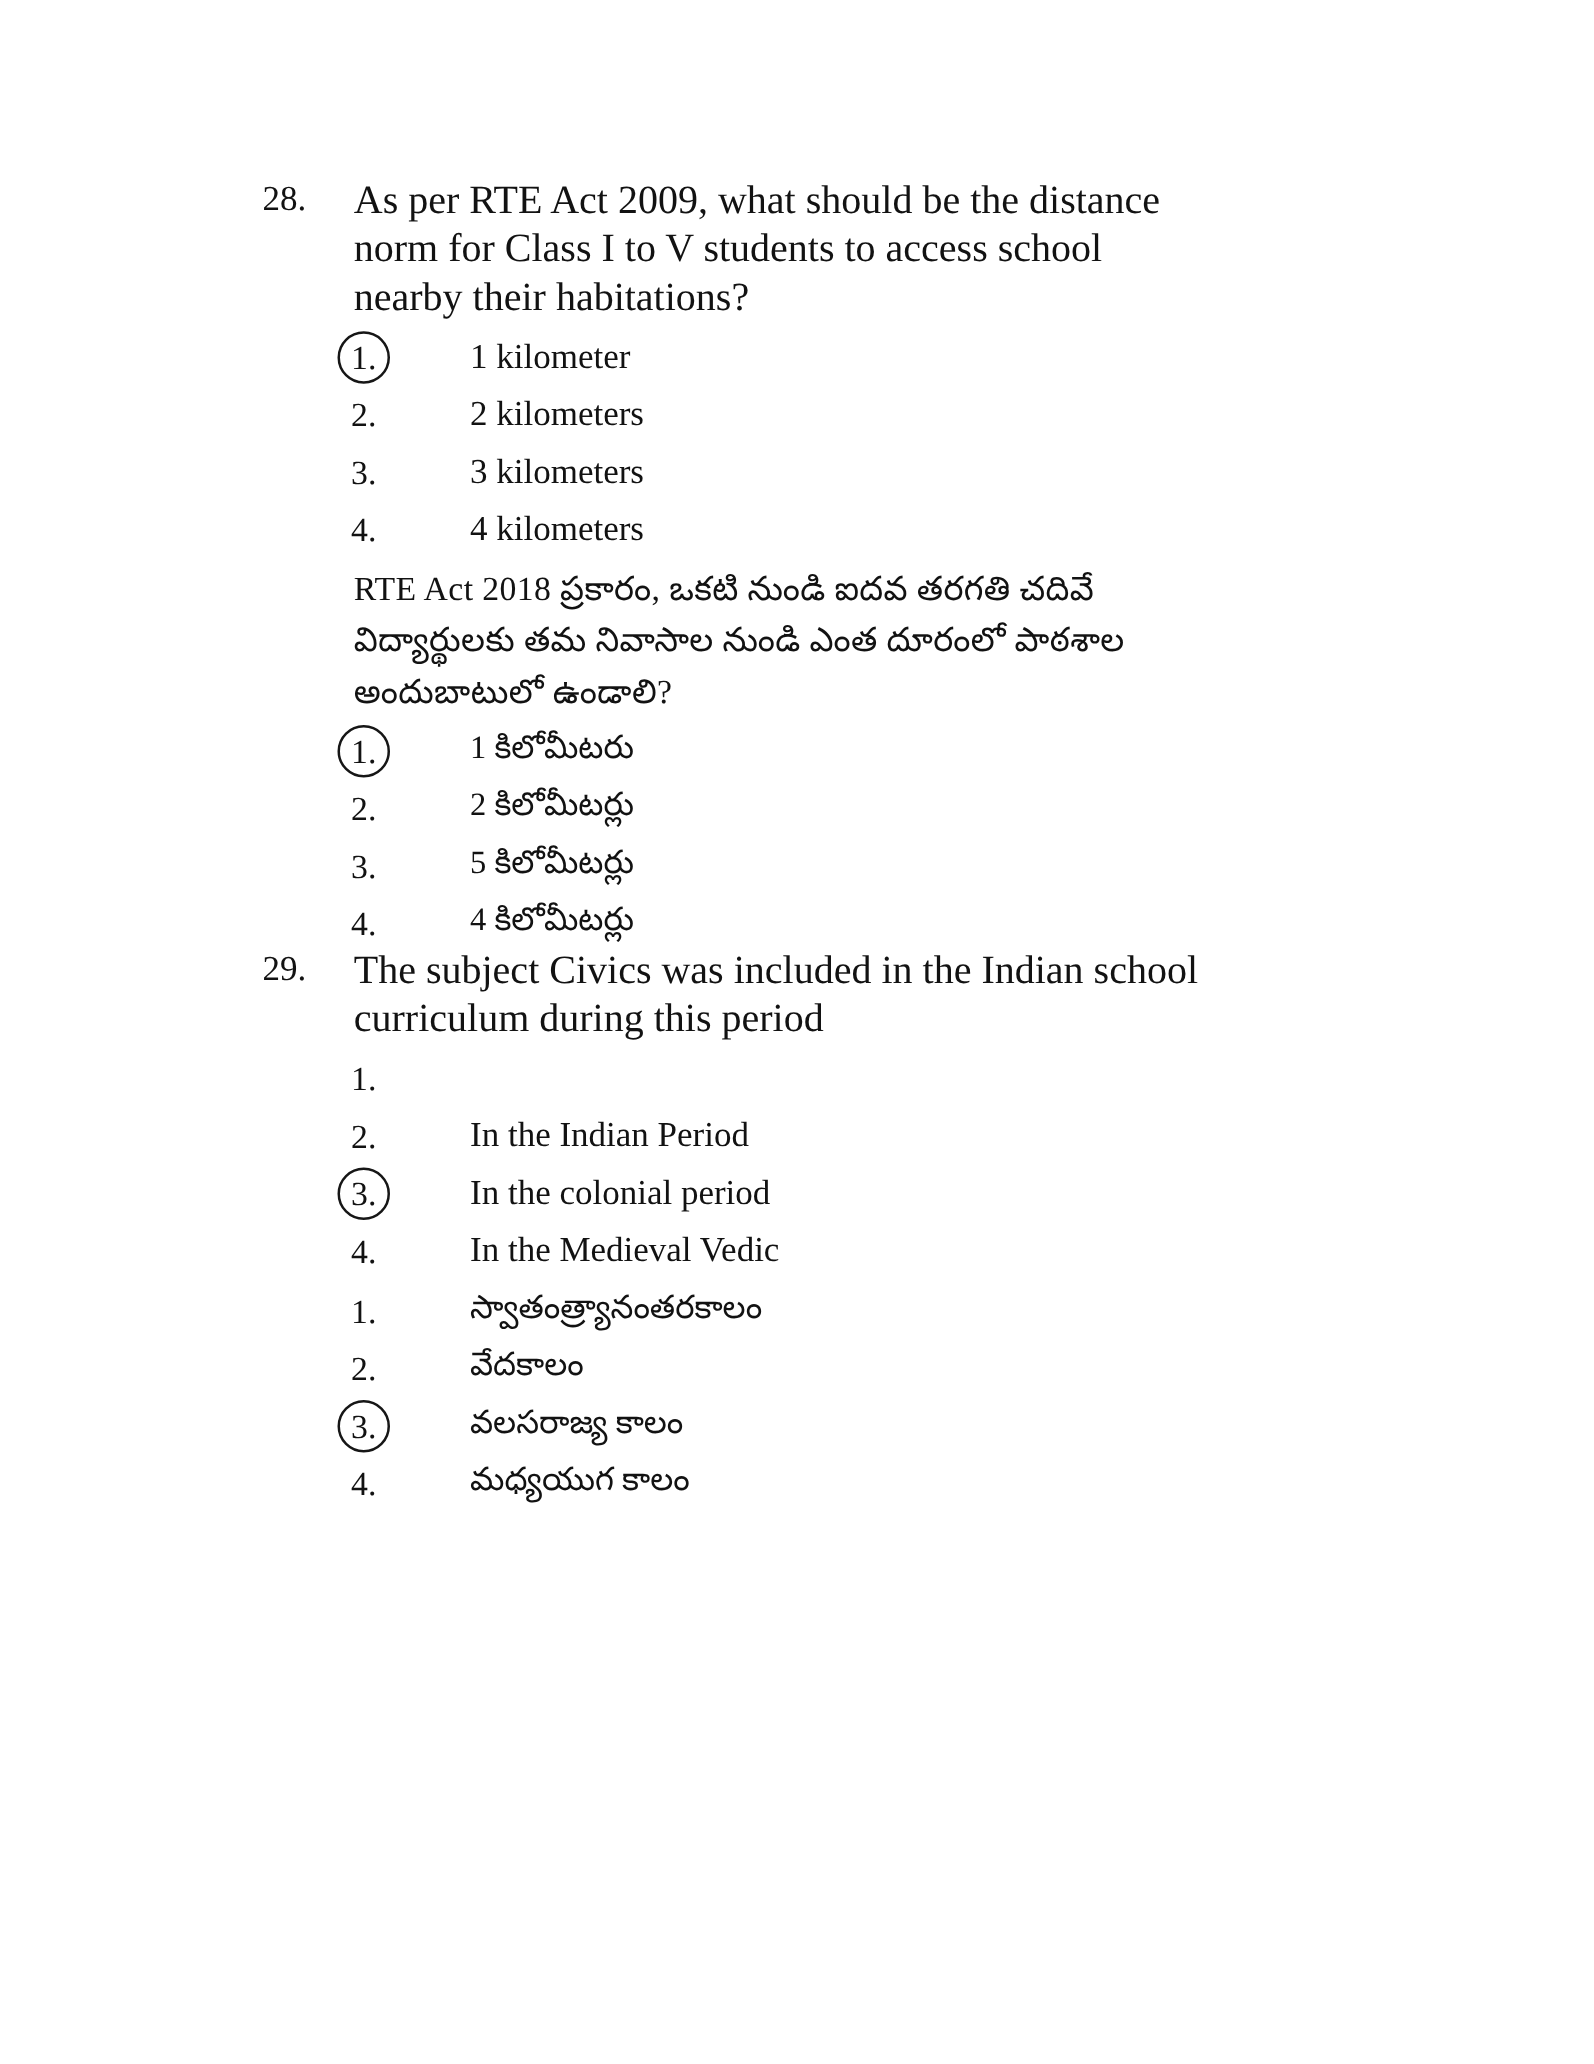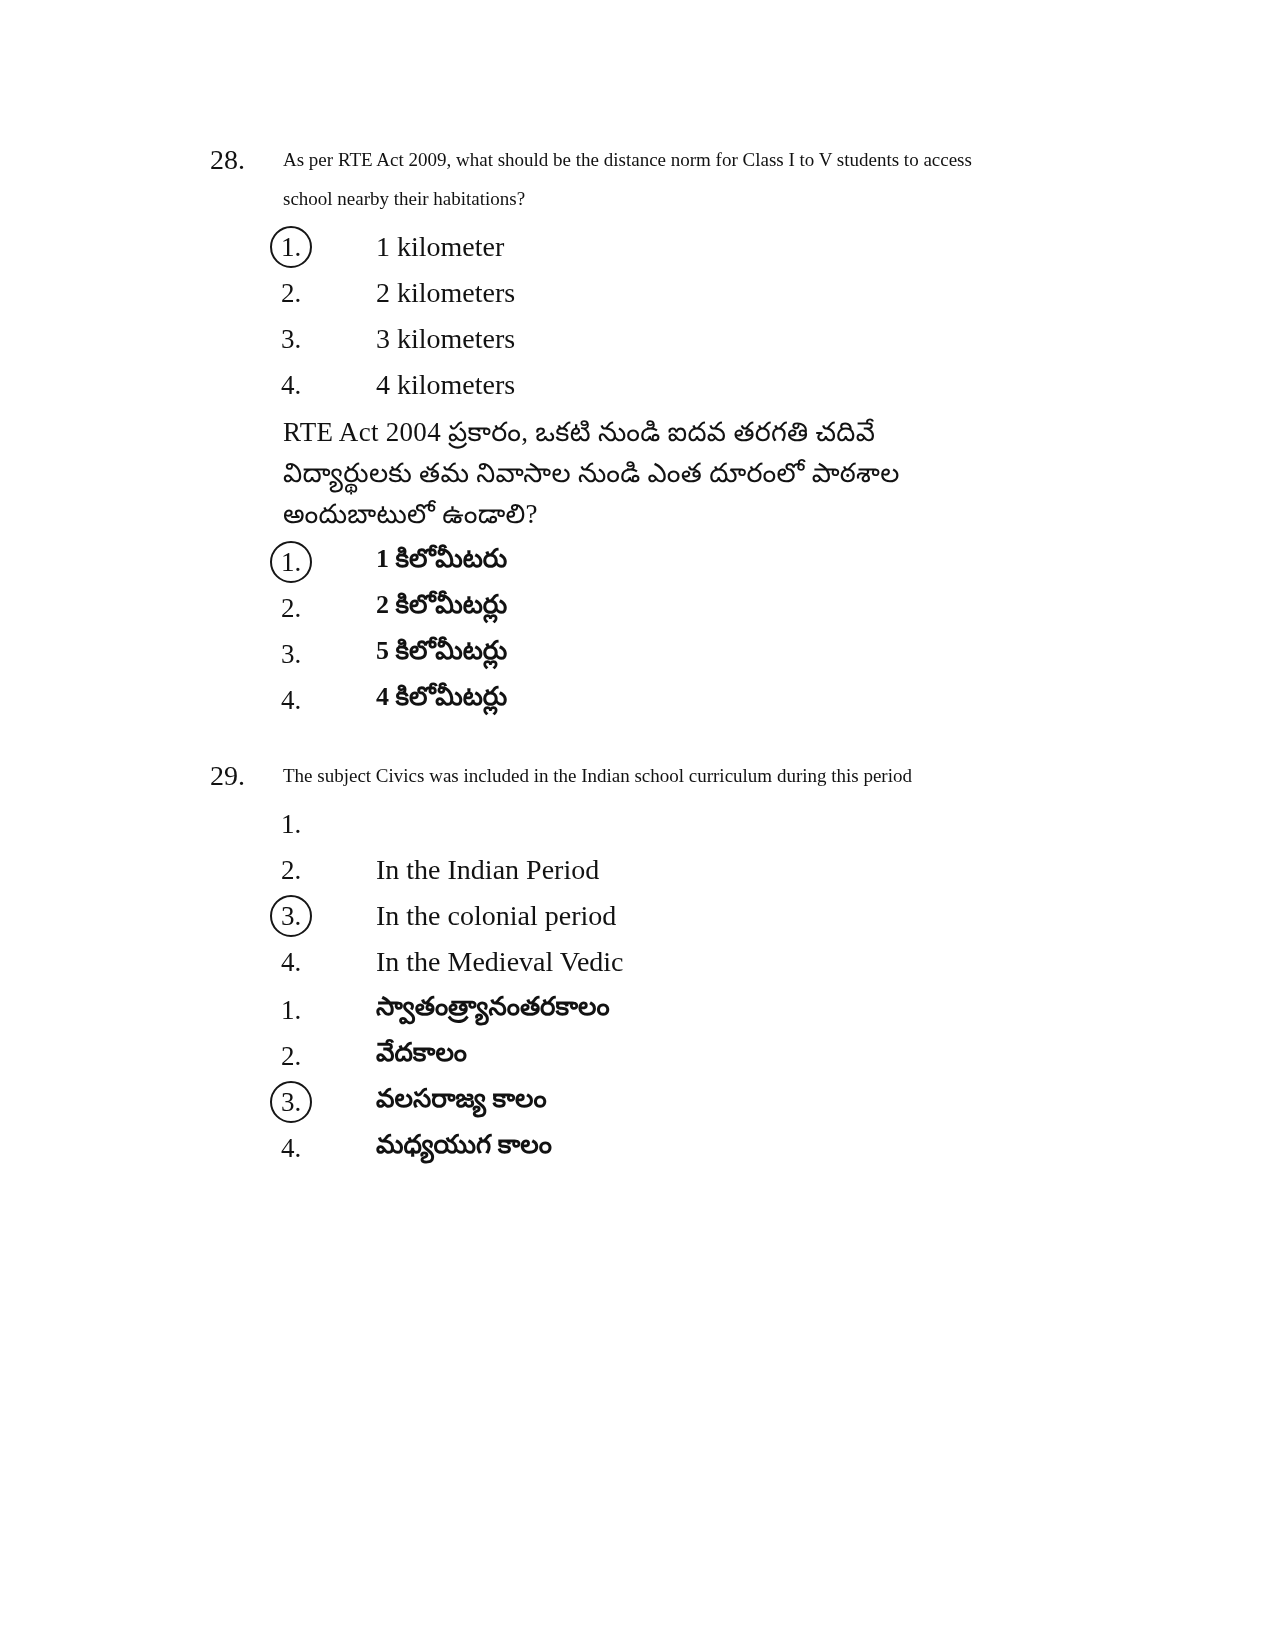--- a/index.html
+++ b/index.html
@@ -28,21 +28,21 @@
 
   .q-head { display: flex; align-items: flex-start; }
   .q-num {
     width: 73px;
     flex: 0 0 73px;
     font-size: 28px;
     line-height: 39px;
   }
   .q-text {
     width: 690px;
-    font-size: 19px;
+    font-size: 32px;
     line-height: 39px;
   }
   .q-text.te { font-size: 27px; line-height: 41px; letter-spacing: 0.3px; }
 
   .opts { margin-top: 8px; margin-left: 60px; }
   .opts.te-opts { margin-top: 6px; }
   .opt {
     display: flex;
     align-items: center;
     height: 42px;
@@ -58,21 +58,21 @@
     font-size: 27px;
     border: 2.5px solid transparent;
     border-radius: 50%;
   }
   .opt-badge.circled { border-color: #161616; }
   .opt-label {
     margin-left: 64px;
     font-size: 28px;
     white-space: nowrap;
   }
-  .opt-label.te { font-size: 26px; font-weight: bold; }
+  .opt-label.te { font-size: 26px; }
 
   .te-q { margin-top: 6px; }
 </style>
 </head>
 <body>
 
 <div class="sheet">
 
   <section class="question" id="question-28">
     <div class="q-head">
@@ -94,21 +94,21 @@
         <span class="opt-label">3 kilometers</span>
       </div>
       <div class="opt">
         <span class="opt-badge">4.</span>
         <span class="opt-label">4 kilometers</span>
       </div>
     </div>
 
     <div class="q-head te-q">
       <div class="q-num"></div>
-      <div class="q-text te">RTE Act 2004 ప్రకారం, ఒకటి నుండి ఐదవ తరగతి చదివే విద్యార్థులకు తమ నివాసాల నుండి ఎంత దూరంలో పాఠశాల అందుబాటులో ఉండాలి?</div>
+      <div class="q-text te">RTE Act 2018 ప్రకారం, ఒకటి నుండి ఐదవ తరగతి చదివే విద్యార్థులకు తమ నివాసాల నుండి ఎంత దూరంలో పాఠశాల అందుబాటులో ఉండాలి?</div>
     </div>
 
     <div class="opts te-opts">
       <div class="opt">
         <span class="opt-badge circled">1.</span>
         <span class="opt-label te">1 కిలోమీటరు</span>
       </div>
       <div class="opt">
         <span class="opt-badge">2.</span>
         <span class="opt-label te">2 కిలోమీటర్లు</span>

